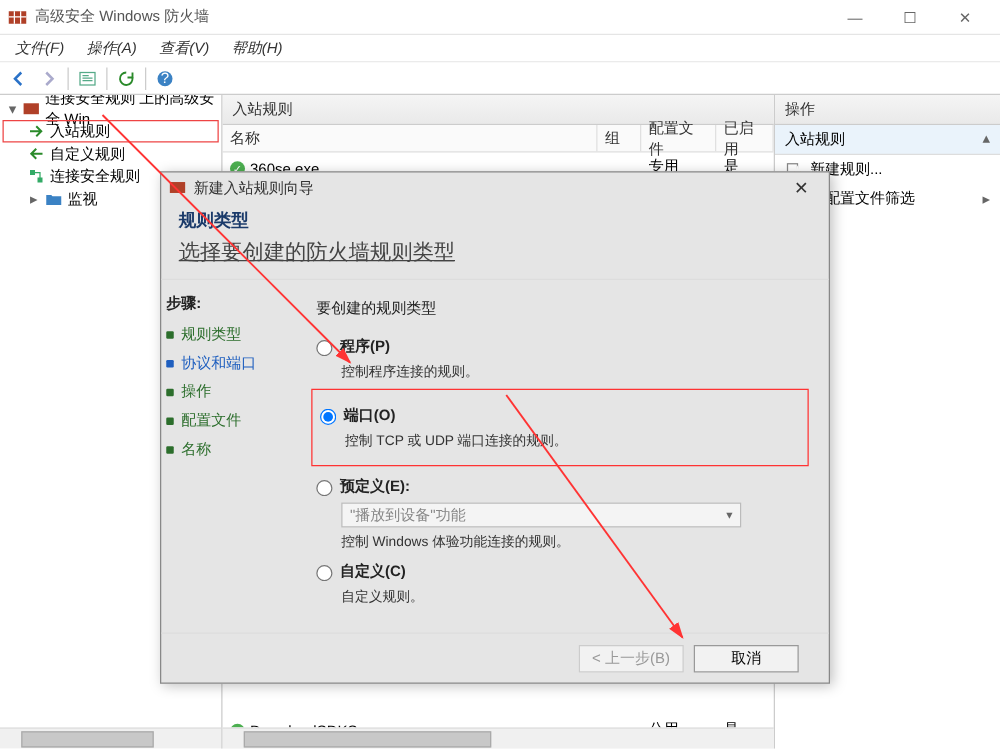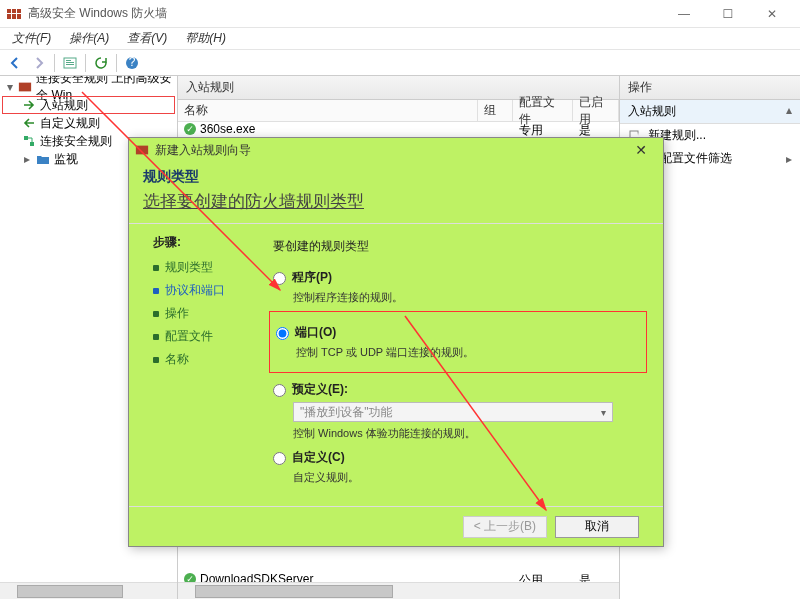--- a/index.html
+++ b/index.html
@@ -32,21 +32,21 @@
   .tree-row .ticon { width: 14px; height: 14px; display: inline-flex; align-items: center; justify-content: center; }
   .tree-row.selected { outline: 1px solid #e44; outline-offset: -1px; }
   .tree-arrow { width: 10px; color: #666; text-align: center; }
 
   
   .center { flex: 1; display: flex; flex-direction: column; border-right: 1px solid #ccc; }
   .panel-head { background: linear-gradient(#f5f5f5,#e9e9e9); border-bottom: 1px solid #ccc; padding: 3px 8px; font-weight: 400; color: #333; }
   .list-head { display: flex; background: #fafafa; border-bottom: 1px solid #e0e0e0; height: 22px; align-items: center; color: #333; }
   .list-head div { padding: 0 6px; border-right: 1px solid #e0e0e0; height: 100%; display:flex; align-items:center; }
   .list-body { flex: 1; overflow: hidden; }
-  .row { display: flex; height: 20px; align-items: flex-start; }
+  .row { display: flex; height: 20px; align-items: flex-end; }
   .row div { padding: 0 6px; white-space: nowrap; }
   .c-name   { width: 300px; display:flex; align-items:center; gap:4px; }
   .c-group  { flex: 1; }
   .c-profile{ width: 60px; }
   .c-enabled{ width: 46px; }
 
   .list-head .c-name   { width: 300px; }
   .list-head .c-group  { flex: 1; }
   .list-head .c-profile{ width: 60px; }
   .list-head .c-enabled{ width: 46px; }
@@ -62,34 +62,34 @@
   .act-item .aicon { width:14px; height:14px; display:inline-flex; align-items:center; justify-content:center; }
   .act-arrow { margin-left: auto; color:#666; }
 
   
   .hscroll { height: 17px; border-top: 1px solid #ddd; background: #f0f0f0; display:flex; align-items:center; }
   .hscroll .thumb { height:13px; background:#c8c8c8; border:1px solid #aaa; margin:0 17px; }
 
   
   .wizard {
     position: absolute; left: 128px; top: 137px; width: 536px; height: 410px;
-    background: #bef264; border: 1px solid #888; box-shadow: 2px 2px 10px rgba(0,0,0,.25);
+    background: #e5e5e5; border: 1px solid #888; box-shadow: 2px 2px 10px rgba(0,0,0,.25);
     display: flex; flex-direction: column;
     pointer-events: none;
   }
   .wizard * { pointer-events: auto; }
   .wiz-title { height: 24px; display:flex; align-items:center; padding: 0 6px; }
   .wiz-title .app-icon { width:14px; height:14px; margin-right:6px; }
   .wiz-title .t { color:#333; flex:1; }
   .wiz-close { width:32px; text-align:center; color:#333; font-size:14px; }
   .wiz-header { padding: 6px 14px 10px; }
   .wiz-header h3 { font-size: 14px; font-weight: 700; color:#1a3a6a; margin-bottom: 4px; }
   .wiz-header p { font-size: 17px; color: #444; text-decoration: underline; }
   .wiz-body { flex:1; display:flex; border-top: 1px solid #ddd; }
-  .wiz-steps { width: 108px; padding: 10px 4px; margin-left: 20px; }
+  .wiz-steps { width: 108px; padding: 10px 4px; }
   .wiz-steps h4 { font-size: 12px; font-weight: 700; margin-bottom: 8px; color:#222; }
   .wiz-step { display:flex; align-items:center; gap:6px; margin:6px 0; color:#2c6e2c; }
   .wiz-step.current { color:#2c6e2c; }
   .wiz-step.link { color:#1f5fbf; }
   .wiz-step .dot { width:6px; height:6px; background: currentColor; border-radius:1px; }
   .wiz-content { flex:1; padding: 14px 16px; color:#222; }
   .wiz-content .q { margin-bottom: 14px; }
   .opt { margin: 8px 0 4px 0; display:flex; align-items:center; gap:6px; }
   .opt input { margin-top:2px; }
   .opt b { font-weight:700; }

